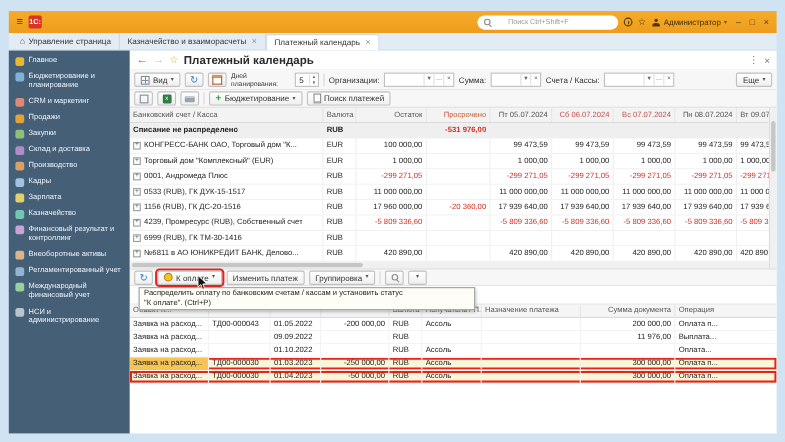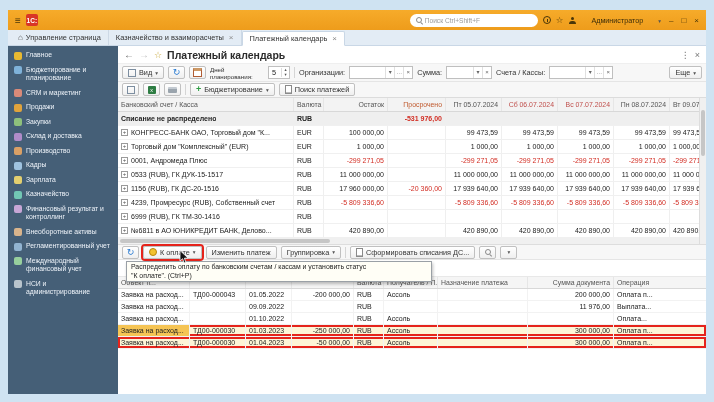--- a/index.html
+++ b/index.html
@@ -6,29 +6,29 @@
   html,body{background:#b9d2e8;}
   .stage{position:relative;width:714px;height:402px;background:#cfe3f2;overflow:hidden;
          font-family:"Liberation Sans","DejaVu Sans",sans-serif;color:#222;}
   
   .topbar{position:absolute;left:8px;top:10px;width:698px;height:20px;
           background:linear-gradient(#f6ab2a,#ee9c1b);display:flex;align-items:center;gap:5px;padding:0 7px;}
   .hamburger{font-size:10px;color:#4a3608;}
   .logo{width:12px;height:12px;background:#d93526;border-radius:2px;color:#fff;font-size:6.5px;font-weight:bold;
         display:flex;align-items:center;justify-content:center;}
   .app-title{font-size:7.3px;color:#3c2d09;white-space:nowrap;overflow:hidden;max-width:280px;}
-  .tsearch{margin-left:auto;display:flex;align-items:center;gap:3px;background:#fff;border-radius:7px;height:13px;padding:0 6px;width:128px;}
+  .tsearch{margin-left:auto;display:flex;align-items:center;gap:16px;background:#fff;border-radius:7px;height:13px;padding:0 6px;width:128px;}
   .mag{width:6px;height:6px;border:1.3px solid #8a8a8a;border-radius:50%;position:relative;flex:0 0 6px;}
   .mag::after{content:'';position:absolute;left:4px;top:4px;width:3px;height:1.3px;background:#8a8a8a;transform:rotate(45deg);transform-origin:0 0;}
   .tsearch input{border:none;outline:none;background:transparent;font-size:6.6px;width:100%;color:#333;}
   .tsearch input::placeholder{color:#9a9a9a;}
   .tico{font-size:8.5px;color:#4a3608;line-height:1;}
   .clock{width:8px;height:8px;border:1px solid #4a3608;border-radius:50%;position:relative;}
   .clock::after{content:'';position:absolute;left:3px;top:1.5px;width:1px;height:3px;background:#4a3608;}
-  .user{display:flex;align-items:flex-end;gap:15px;}
+  .user{display:flex;align-items:flex-end;gap:3px;}
   .person{width:8px;height:8px;position:relative;}
   .person::before{content:'';position:absolute;left:2.3px;top:0;width:3.4px;height:3.4px;border-radius:50%;background:#4a3608;}
   .person::after{content:'';position:absolute;left:0.8px;top:4px;width:6.4px;height:3.6px;border-radius:3px 3px 0 0;background:#4a3608;}
   .user-name{font-size:7.2px;color:#3c2d09;}
   .wctl{font-size:8px;color:#4a3608;margin-left:3px;}
   
   .tabbar{position:absolute;left:8px;top:30px;width:698px;height:16px;background:#e3ecf5;border-bottom:1px solid #c9d7e6;
           display:flex;align-items:flex-end;padding-left:3px;}
   .tab{display:flex;align-items:center;gap:3px;height:15px;padding:0 7px;font-size:7.4px;color:#333;border-right:1px solid #cdd9e6;white-space:nowrap;}
   .tab.active{background:#fff;border:1px solid #c9d7e6;border-bottom:1px solid #fff;border-radius:2px 2px 0 0;margin-bottom:-1px;}
@@ -452,24 +452,20 @@
         <span class="chev">▾</span>
       </span>
       <span class="btn">
         <span>Изменить платеж</span>
       </span>
       <span class="btn">
         <span>Группировка</span>
         <span class="chev">▾</span>
       </span>
       <span class="vsep"></span>
-      <span class="btn">
-        <span class="doc-ico"></span>
-        <span>Сформировать списания ДС...</span>
-      </span>
       <span class="btn ibtn">
           <span class="mag"></span>
         </span>
       <span class="btn ibtn">
           <span class="chev">▾</span>
         </span>
     </div>
 
     <div class="tooltip">
       <div>Распределить оплату по банковским счетам / кассам и установить статус</div>

